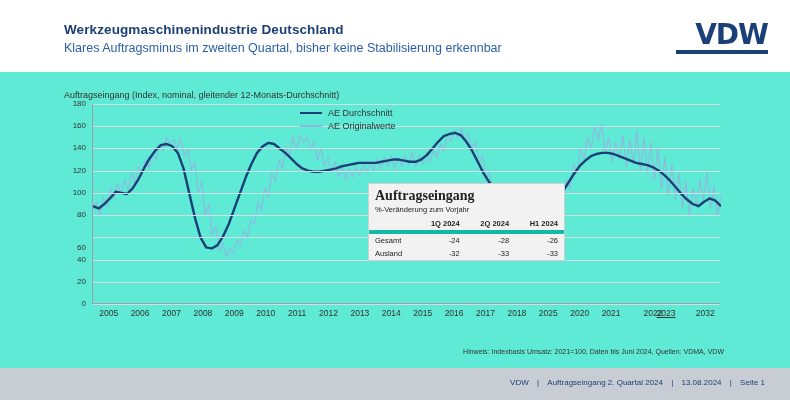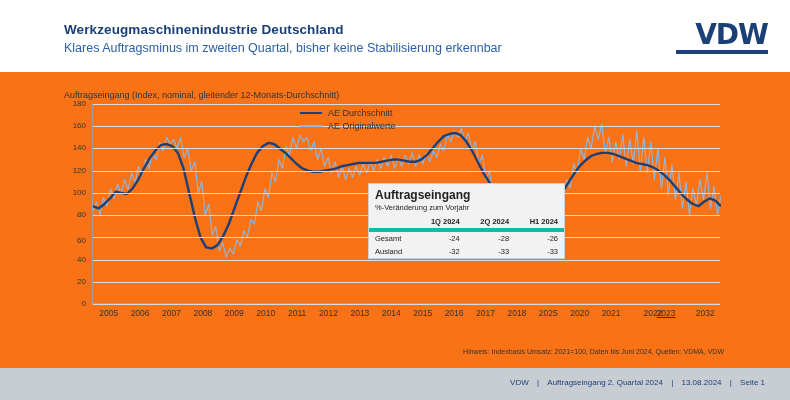--- a/index.html
+++ b/index.html
@@ -10,21 +10,21 @@
     width: 790px;
     height: 400px;
     background: #ffffff;
     font-family: "Liberation Sans", sans-serif;
     overflow: hidden;
   }
   .slide {
     position: relative;
     width: 790px;
     height: 400px;
-    background: #f97316;
+    background: #5eead4;
   }
   
   .header {
     position: absolute;
     left: 0; top: 0;
     width: 790px;
     height: 72px;
     background: #ffffff;
   }
   .title {
@@ -144,22 +144,23 @@
     left: 368px;
     top: 183px;
     width: 195px;
     background: #f2f2f2;
     border: 1px solid #d0d0d0;
     font-size: 7.5px;
     color: #222222;
   }
   .inset-title {
     font-weight: bold;
-    font-size: 12px;
+    font-size: 14px;
     padding: 4px 6px 1px 6px;
+    font-family: Liberation Serif, serif;
   }
   .inset-sub {
     padding: 0 6px 3px 6px;
     font-size: 7.5px;
   }
   .inset table {
     border-collapse: collapse;
     width: 100%;
   }
   .inset th, .inset td {
@@ -223,21 +224,21 @@
           <path d="M0.00,106.67 L3.51,97.78 L7.02,111.11 L10.53,93.33 L14.03,102.22 L17.54,84.44 L21.05,94.44 L24.56,80.00 L28.07,90.00 L31.58,75.56 L35.08,85.56 L38.59,68.89 L42.10,78.89 L45.61,62.22 L49.12,71.11 L52.63,55.56 L56.13,64.44 L59.64,48.89 L63.15,55.56 L66.66,38.89 L70.17,46.67 L73.68,33.33 L77.18,40.00 L80.69,35.56 L84.20,44.44 L87.71,33.33 L91.22,53.33 L94.73,44.44 L98.23,66.67 L101.74,57.78 L105.25,88.89 L108.76,77.78 L112.27,111.11 L115.78,100.00 L119.28,131.11 L122.79,122.22 L126.30,146.67 L129.81,138.89 L133.32,153.33 L136.83,144.44 L140.34,150.00 L143.84,135.56 L147.35,142.22 L150.86,126.67 L154.37,133.33 L157.88,115.56 L161.39,120.00 L164.89,97.78 L168.40,106.67 L171.91,84.44 L175.42,93.33 L178.93,68.89 L182.44,77.78 L185.94,55.56 L189.45,64.44 L192.96,42.22 L196.47,51.11 L199.98,33.33 L203.49,44.44 L206.99,31.11 L210.50,37.78 L214.01,33.33 L217.52,46.67 L221.03,37.78 L224.54,55.56 L228.04,44.44 L231.55,62.22 L235.06,53.33 L238.57,68.89 L242.08,57.78 L245.59,73.33 L249.09,62.22 L252.60,75.56 L256.11,64.44 L259.62,73.33 L263.13,62.22 L266.64,71.11 L270.15,60.00 L273.65,68.89 L277.16,57.78 L280.67,66.67 L284.18,55.56 L287.69,64.44 L291.20,53.33 L294.70,62.22 L298.21,51.11 L301.72,64.44 L305.23,53.33 L308.74,62.22 L312.25,51.11 L315.75,60.00 L319.26,48.89 L322.77,62.22 L326.28,51.11 L329.79,60.00 L333.30,48.89 L336.80,57.78 L340.31,46.67 L343.82,53.33 L347.33,40.00 L350.84,46.67 L354.35,31.11 L357.85,37.78 L361.36,26.67 L364.87,33.33 L368.38,24.44 L371.89,37.78 L375.40,28.89 L378.91,46.67 L382.41,37.78 L385.92,60.00 L389.43,51.11 L392.94,75.56 L396.45,66.67 L399.96,88.89 L403.46,80.00 L406.97,100.00 L410.48,91.11 L413.99,108.89 L417.50,100.00 L421.01,117.78 L424.51,108.89 L428.02,126.67 L431.53,115.56 L435.04,133.33 L438.55,122.22 L442.06,142.22 L445.56,128.89 L449.07,153.33 L452.58,133.33 L456.09,135.56 L459.60,111.11 L463.11,117.78 L466.61,93.33 L470.12,100.00 L473.63,75.56 L477.14,84.44 L480.65,60.00 L484.16,68.89 L487.66,44.44 L491.17,55.56 L494.68,33.33 L498.19,44.44 L501.70,22.22 L505.21,35.56 L508.72,20.00 L512.22,48.89 L515.73,33.33 L519.24,57.78 L522.75,37.78 L526.26,55.56 L529.77,31.11 L533.27,62.22 L536.78,35.56 L540.29,60.00 L543.80,26.67 L547.31,66.67 L550.82,33.33 L554.32,68.89 L557.83,37.78 L561.34,75.56 L564.85,44.44 L568.36,84.44 L571.87,53.33 L575.37,91.11 L578.88,60.00 L582.39,95.56 L585.90,68.89 L589.41,104.44 L592.92,77.78 L596.42,111.11 L599.93,84.44 L603.44,102.22 L606.95,75.56 L610.46,95.56 L613.97,68.89 L617.47,104.44 L620.98,82.22 L624.49,111.11 L628.00,91.11" fill="none" stroke="#8fb8e0" stroke-width="1.1" stroke-linejoin="round"></path>
           <path d="M0.00,102.22 L5.66,104.44 L11.32,100.00 L16.97,94.44 L22.63,87.78 L28.29,88.89 L33.95,90.00 L39.60,84.44 L45.26,75.56 L50.92,64.44 L56.58,54.44 L62.23,46.67 L67.89,41.11 L73.55,40.00 L79.21,42.22 L84.86,48.89 L90.52,64.44 L96.18,88.89 L101.84,113.33 L107.50,133.33 L113.15,143.33 L118.81,144.44 L124.47,141.11 L130.13,132.22 L135.78,120.00 L141.44,104.44 L147.10,88.89 L152.76,73.33 L158.41,60.00 L164.07,48.89 L169.73,42.22 L175.39,38.89 L181.05,40.00 L186.70,44.44 L192.36,48.89 L198.02,54.44 L203.68,60.00 L209.33,64.44 L214.99,66.67 L220.65,67.78 L226.31,67.78 L231.96,66.67 L237.62,65.56 L243.28,64.44 L248.94,62.22 L254.59,61.11 L260.25,60.00 L265.91,58.89 L271.57,58.89 L277.23,58.89 L282.88,58.89 L288.54,57.78 L294.20,56.67 L299.86,55.56 L305.51,55.56 L311.17,56.67 L316.83,57.78 L322.49,57.78 L328.14,55.56 L333.80,51.11 L339.46,44.44 L345.12,37.78 L350.77,32.22 L356.43,30.00 L362.09,28.89 L367.75,31.11 L373.41,37.78 L379.06,46.67 L384.72,57.78 L390.38,68.89 L396.04,77.78 L401.69,85.56 L407.35,93.33 L413.01,100.00 L418.67,106.67 L424.32,112.22 L429.98,115.56 L435.64,117.78 L441.30,117.78 L446.95,115.56 L452.61,111.11 L458.27,104.44 L463.93,96.67 L469.59,87.78 L475.24,78.89 L480.90,70.00 L486.56,62.22 L492.22,56.67 L497.87,52.22 L503.53,50.00 L509.19,48.89 L514.85,48.89 L520.50,50.00 L526.16,52.22 L531.82,54.44 L537.48,56.67 L543.14,58.89 L548.79,60.00 L554.45,61.11 L560.11,63.33 L565.77,66.67 L571.42,71.11 L577.08,76.67 L582.74,83.33 L588.40,90.00 L594.05,95.56 L599.71,100.00 L605.37,102.22 L611.03,97.78 L616.68,94.44 L622.34,96.67 L628.00,102.22" fill="none" stroke="#1b3f77" stroke-width="2.4" stroke-linejoin="round"></path>
         </svg>
     <div class="gridline" style="top: 200px;"></div>
         <div class="ytick" style="top: 200px;">0</div>
         <div class="gridline" style="top: 177.778px;"></div>
         <div class="ytick" style="top: 177.778px;">20</div>
         <div class="gridline" style="top: 155.556px;"></div>
         <div class="ytick" style="top: 155.556px;">40</div>
         <div class="gridline" style="top: 133.333px;"></div>
-        <div class="ytick" style="top: 137px;">60</div>
+        <div class="ytick" style="top: 144px;">60</div>
         <div class="gridline" style="top: 111.111px;"></div>
         <div class="ytick" style="top: 111.111px;">80</div>
         <div class="gridline" style="top: 88.8889px;"></div>
         <div class="ytick" style="top: 88.8889px;">100</div>
         <div class="gridline" style="top: 66.6667px;"></div>
         <div class="ytick" style="top: 66.6667px;">120</div>
         <div class="gridline" style="top: 44.4444px;"></div>
         <div class="ytick" style="top: 44.4444px;">140</div>
         <div class="gridline" style="top: 22.2222px;"></div>
         <div class="ytick" style="top: 22.2222px;">160</div>

